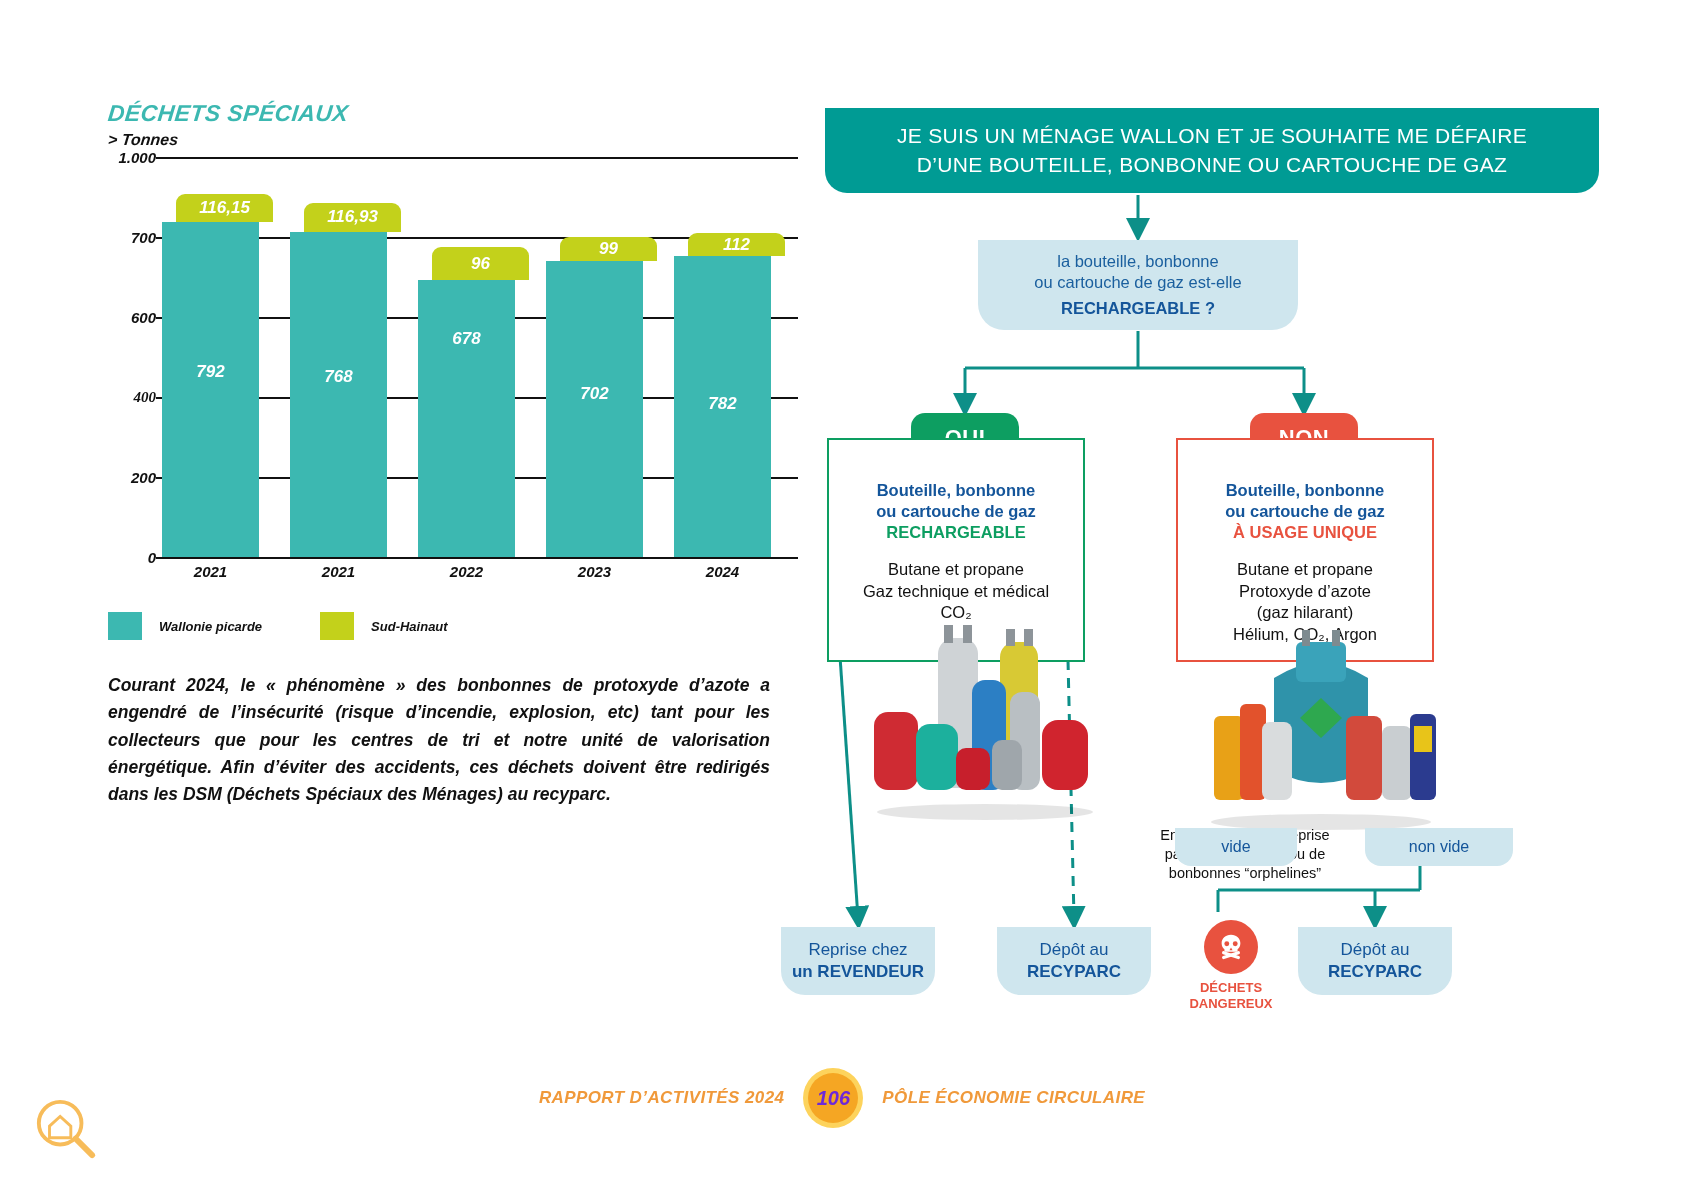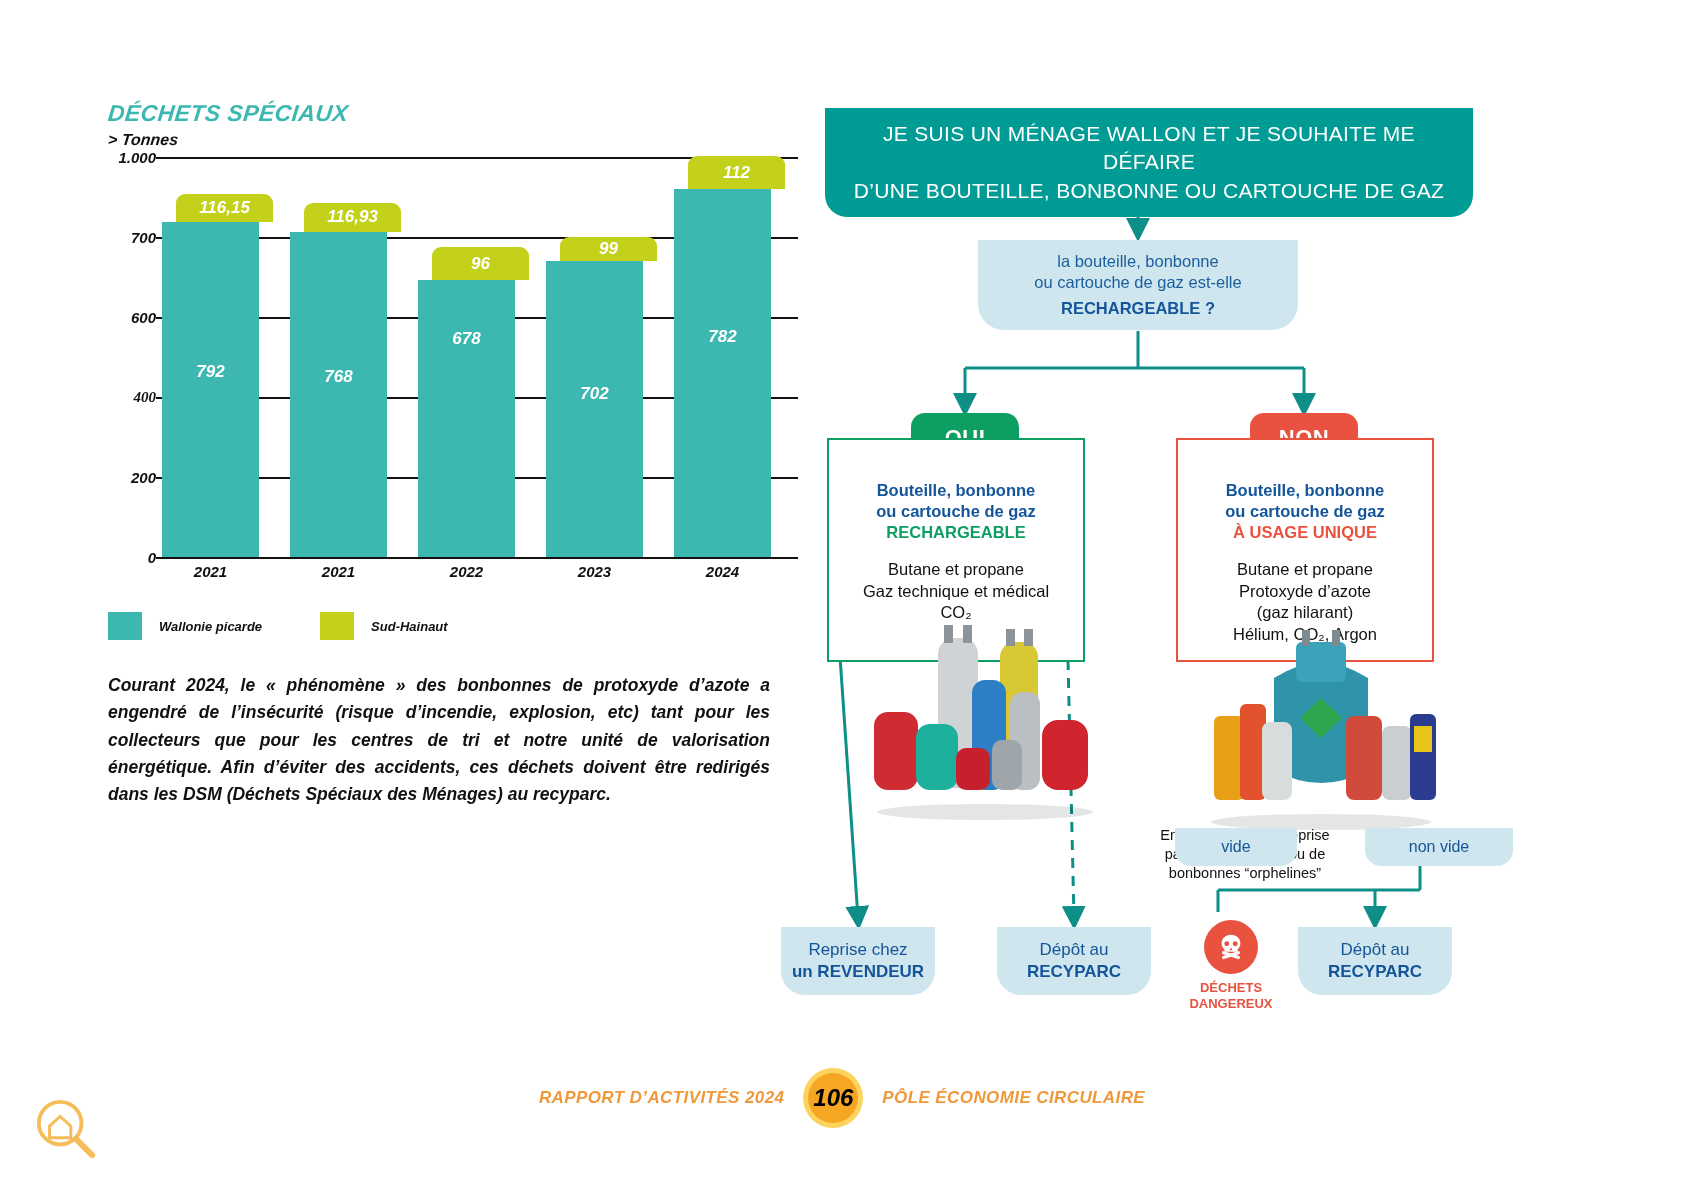--- a/index.html
+++ b/index.html
@@ -56,21 +56,21 @@
     position:absolute;left:108px;top:672px;width:662px;
     font-size:17.5px;line-height:1.56;color:#111;text-align:justify;
     font-style:italic;font-weight:bold;
   }
   .body-text p{margin:0 0 18px 0;}
 
   
   .right{position:absolute;left:810px;top:100px;width:700px;height:960px;}
 
   .banner{
-    position:absolute;left:15px;top:8px;width:648px;min-height:85px;
+    position:absolute;left:15px;top:8px;width:774px;min-height:85px;
     background:#009b94;color:#fff;
     border-radius:0 0 22px 22px;
     display:flex;align-items:center;justify-content:center;text-align:center;
     font-size:21px;line-height:1.35;letter-spacing:.3px;padding:12px 14px;
     box-sizing:border-box;
   }
   .banner span{display:block;}
 
   .qbox{
     position:absolute;left:168px;top:140px;width:320px;height:90px;
@@ -142,21 +142,21 @@
 
   
   .footer{
     position:absolute;left:0;bottom:68px;width:100%;
     display:flex;align-items:center;justify-content:center;gap:24px;
   }
   .foot-txt{color:#f0993a;font-size:17px;font-weight:bold;font-style:italic;letter-spacing:.4px;}
   .page-badge{
     width:50px;height:50px;border-radius:50%;background:#f5a623;
     display:flex;align-items:center;justify-content:center;
-    color:#000000;font-size:24px;font-weight:bold;font-style:italic;
+    color:#6d28d9;font-size:20px;font-weight:bold;font-style:italic;
     box-shadow:0 0 0 5px #fdd35c;
   }
   .logo{position:absolute;left:34px;bottom:32px;width:62px;height:62px;opacity:.75;}
 </style>
 </head>
 <body>
 
 <div class="page">
 
   <div class="left">
@@ -189,21 +189,21 @@
             <div class="seg-bot" style="height: 307.2px; padding-top: 135.168px;">768</div>
           </div>
           <div class="bar-col" style="left: 262px; height: 309.6px;">
             <div class="seg-top" style="height: 38.4px;">96</div>
             <div class="seg-bot" style="height: 271.2px; padding-top: 49px;">678</div>
           </div>
           <div class="bar-col" style="left: 390px; height: 320.4px;">
             <div class="seg-top" style="height: 39.6px;">99</div>
             <div class="seg-bot" style="height: 280.8px; padding-top: 123.552px;">702</div>
           </div>
-          <div class="bar-col" style="left: 518px; height: 401px;">
+          <div class="bar-col" style="left: 518px; height: 324px;">
             <div class="seg-top" style="height: 44.8px;">112</div>
             <div class="seg-bot" style="height: 312.8px; padding-top: 137.632px;">782</div>
           </div>
         </div>
       <div class="x-axis"></div>
       <div id="xlabs">
           <div class="x-lab" style="left: 54px;">2021</div>
           <div class="x-lab" style="left: 182px;">2021</div>
           <div class="x-lab" style="left: 310px;">2022</div>
           <div class="x-lab" style="left: 438px;">2023</div>

